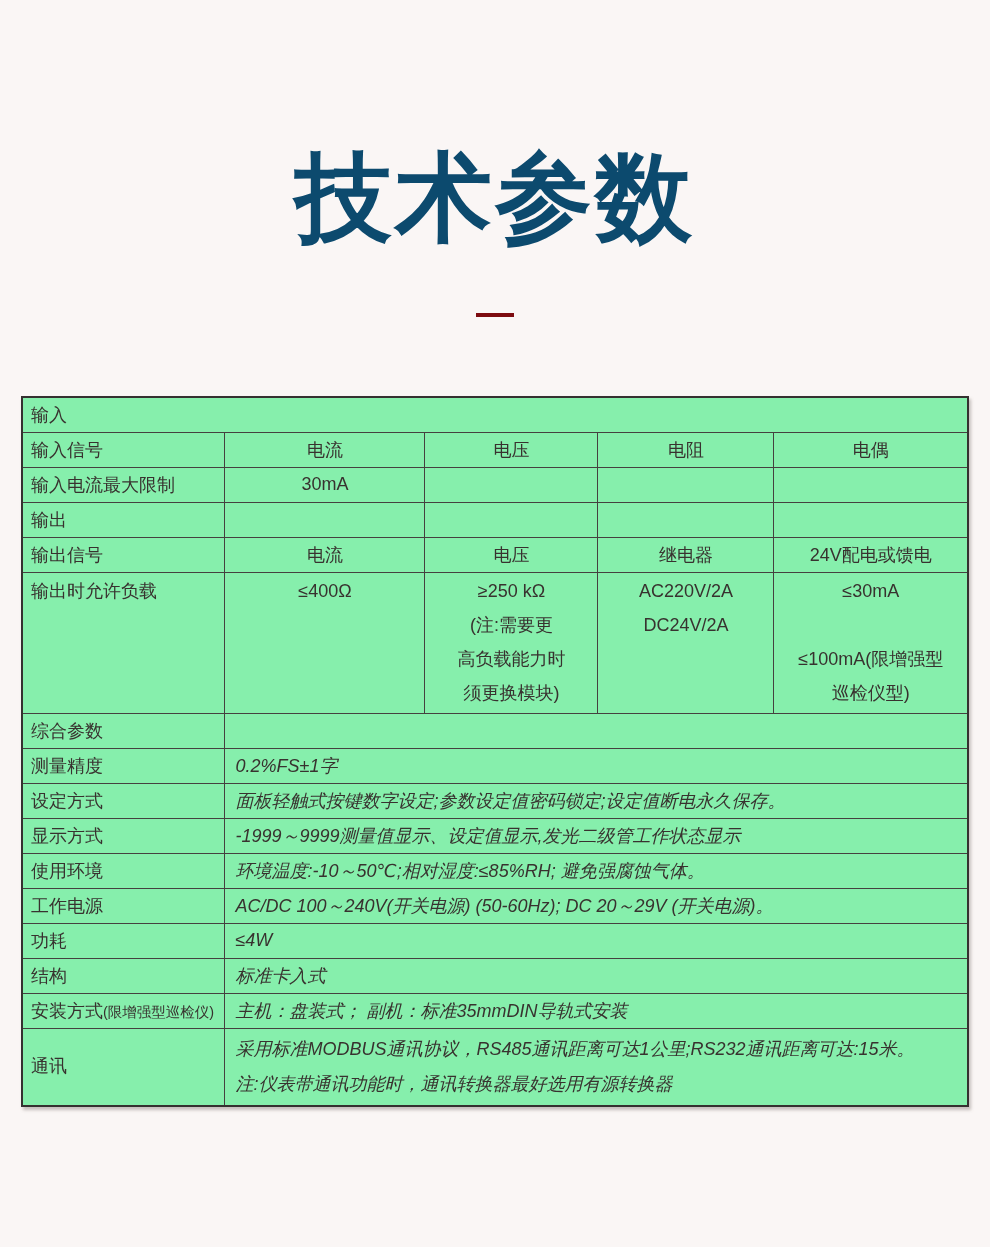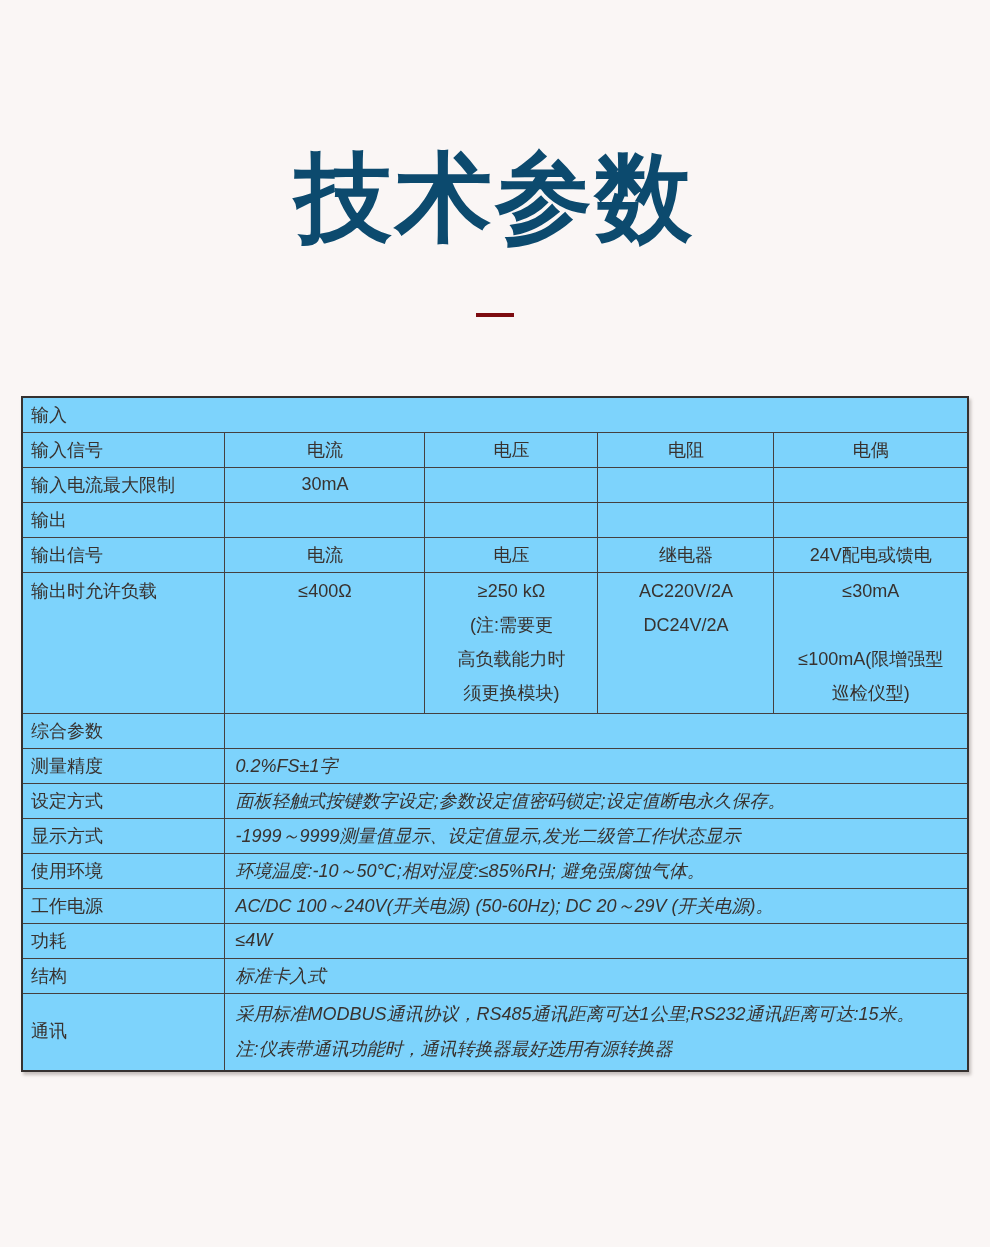--- a/index.html
+++ b/index.html
@@ -21,21 +21,21 @@
   }
   .title-underline{
     width:38px;height:4px;
     margin:62px auto 0 auto;
   }
   table.spec{
     width:946px;
     margin:79px auto 0 auto;
     border-collapse:collapse;
     table-layout:fixed;
-    background:#7dd3fc;
+    background:#86efac;
     border:2px solid #353130;
     box-shadow:2px 3px 3px rgba(100,88,84,0.35);
   }
   td{
     border:1px solid #45403f;
     font-size:18px;
     padding:3px 8px;
     height:28px;
     vertical-align:middle;
     color:#38322f;
@@ -143,19 +143,23 @@
       <td colspan="4" class="val">AC/DC 100～240V(开关电源) (50-60Hz); DC 20～29V (开关电源)。</td>
     </tr>
     <tr>
       <td class="lbl">功耗</td>
       <td colspan="4" class="val">≤4W</td>
     </tr>
     <tr>
       <td class="lbl">结构</td>
       <td colspan="4" class="val">标准卡入式</td>
     </tr>
+    <tr>
+      <td class="lbl"><span>安装方式</span><span class="suffix">(限增强型巡检仪)</span></td>
+      <td colspan="4" class="val">主机：盘装式； 副机：标准35mmDIN导轨式安装</td>
+    </tr>
     <tr class="comm">
       <td class="lbl">通讯</td>
       <td colspan="4" class="val">采用标准MODBUS通讯协议，RS485通讯距离可达1公里;RS232通讯距离可达:15米。
 注:仪表带通讯功能时，通讯转换器最好选用有源转换器</td>
     </tr>
   </tbody>
 </table>
 
 </body></html>

